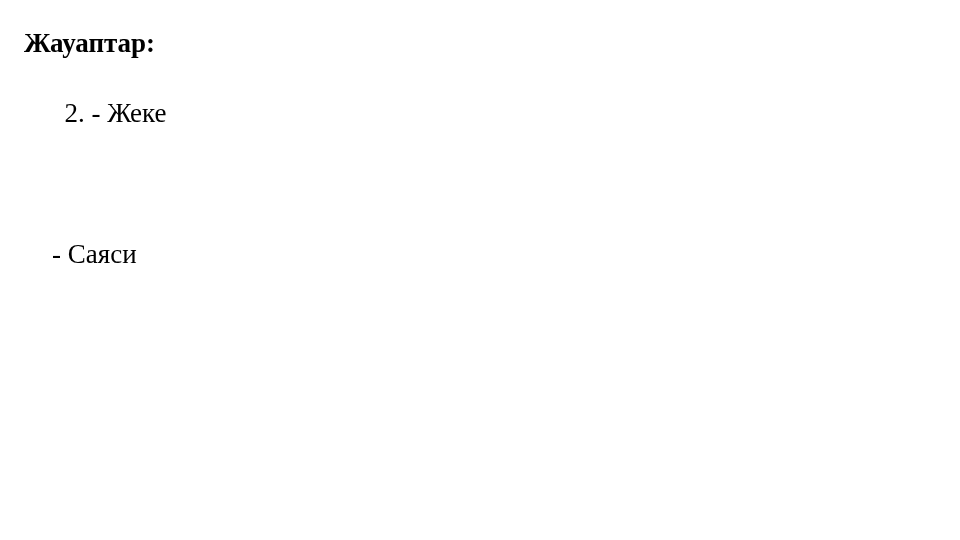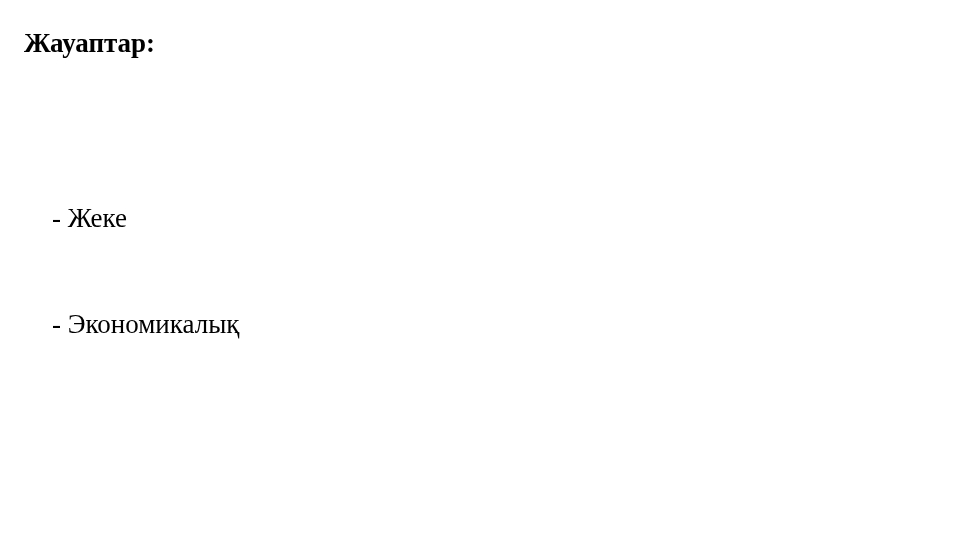--- a/index.html
+++ b/index.html
@@ -50,22 +50,22 @@
   }
 </style>
 </head>
 <body>
 
 <div class="slide">
   <div class="heading">Жауаптар:</div>
 
   <ul class="answer-list">
     <li class="answer-item">
+      <span>2. - Жеке</span>
       <ul class="sub-list">
-        <li class="sub-item">- Жеке</li>
-        <li class="sub-item">- Экономикалық</li>
+        <li class="sub-item">- Саяси</li>
         
         
       </ul>
     </li>
 
   </ul>
 </div>
 
 </body></html>

